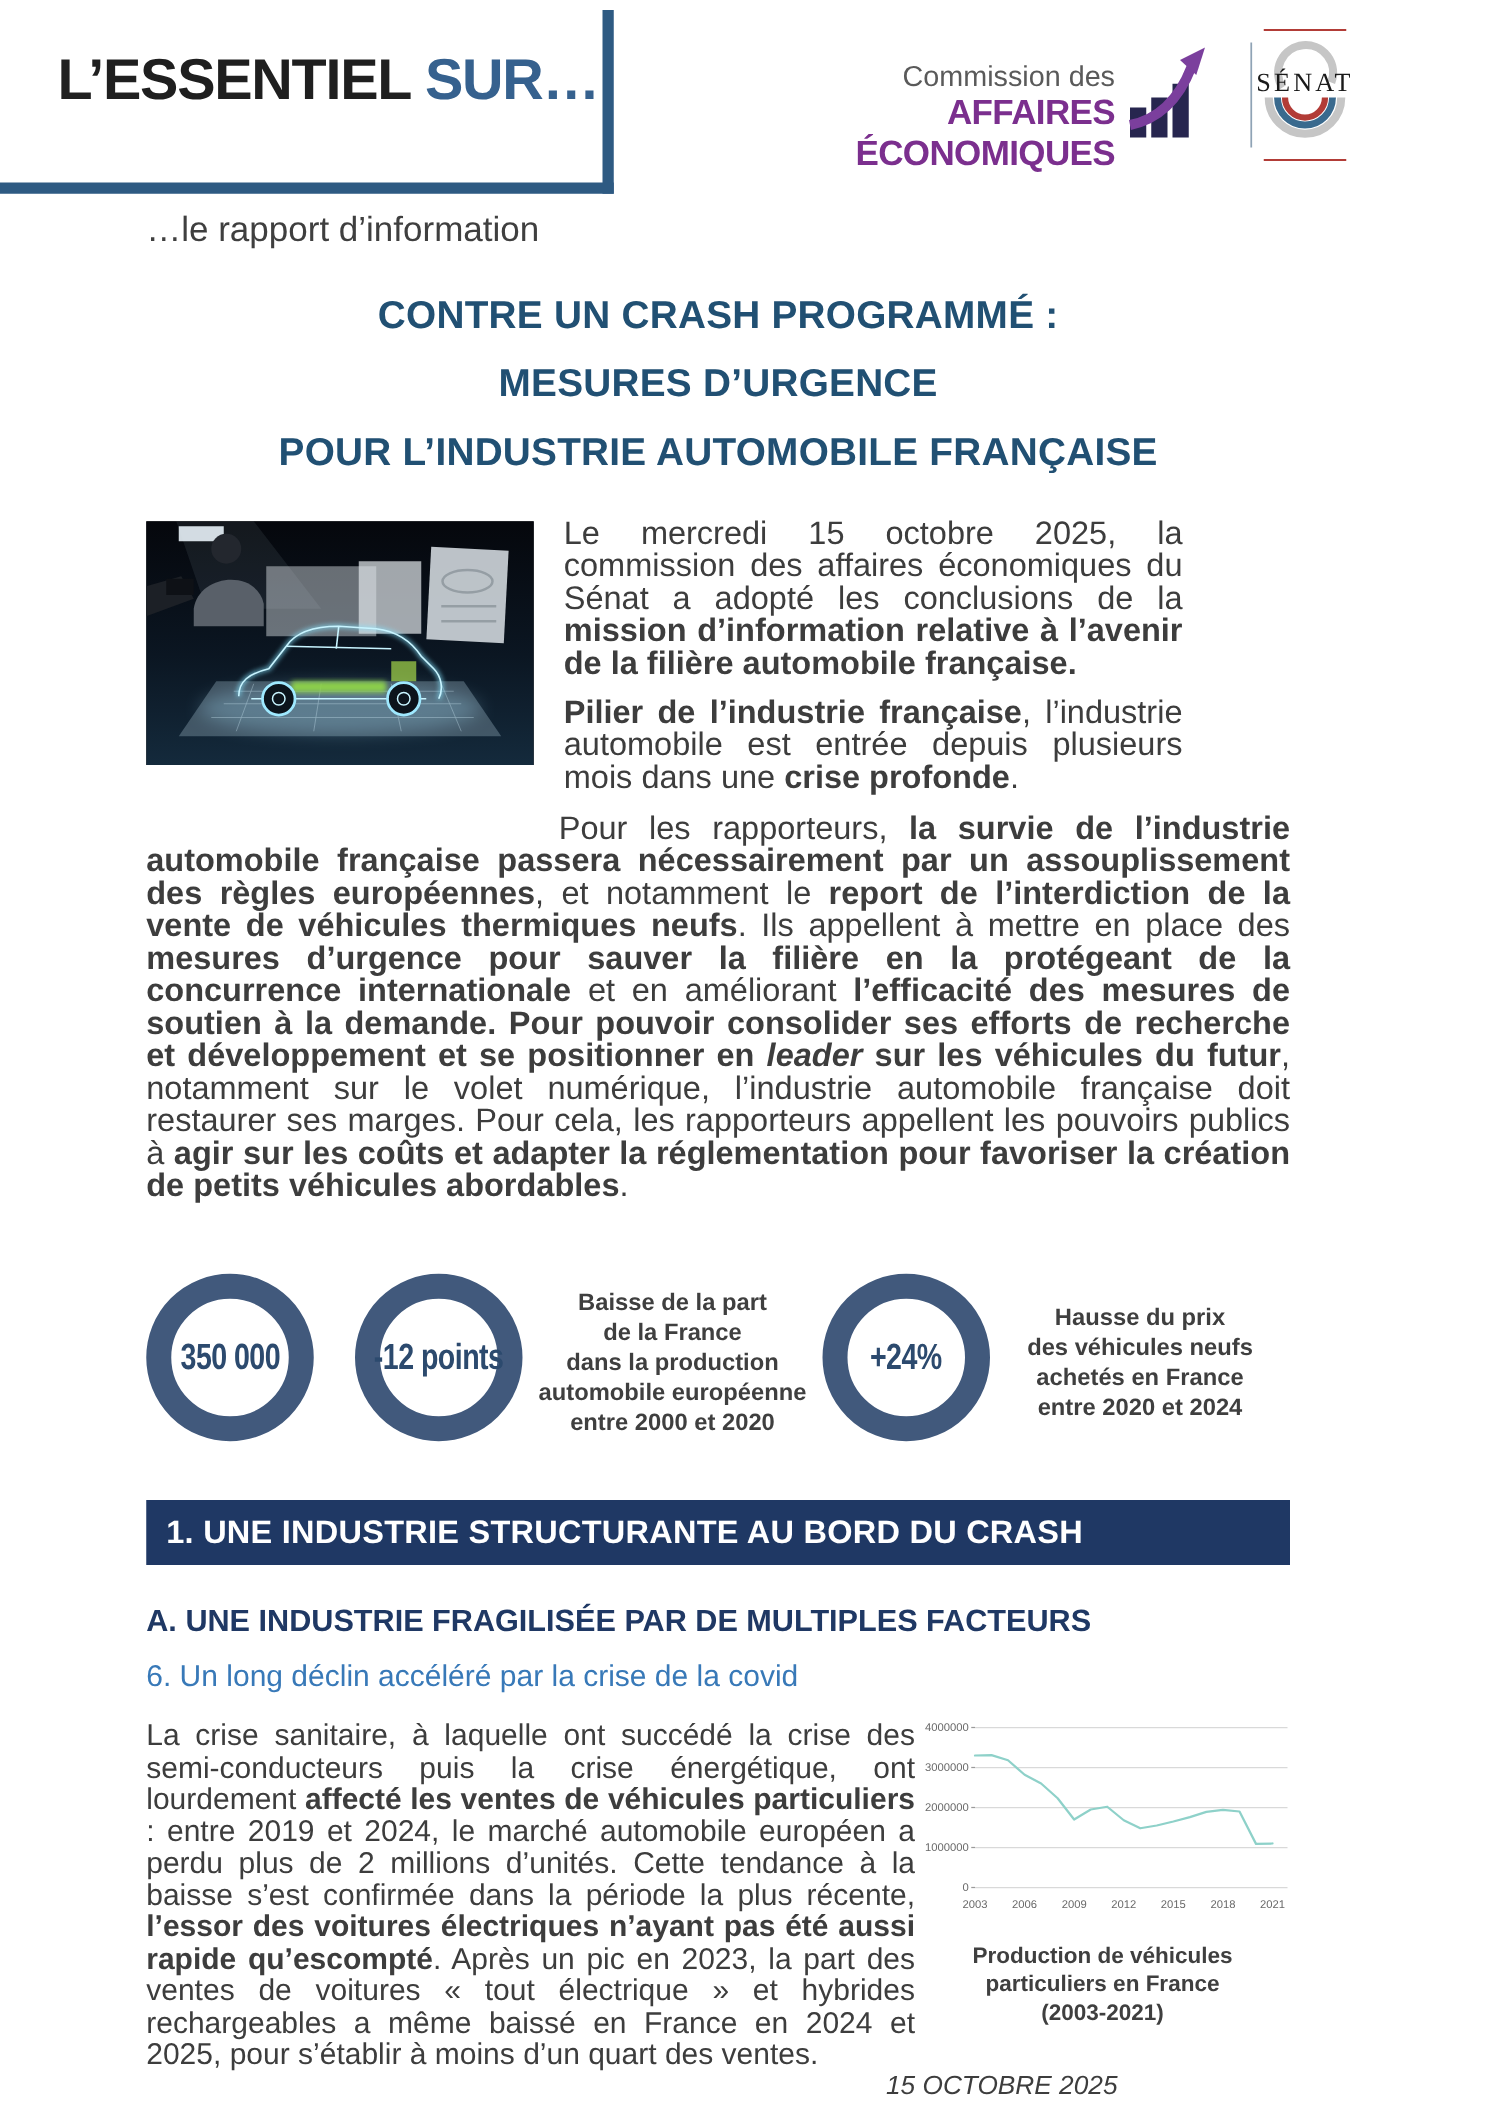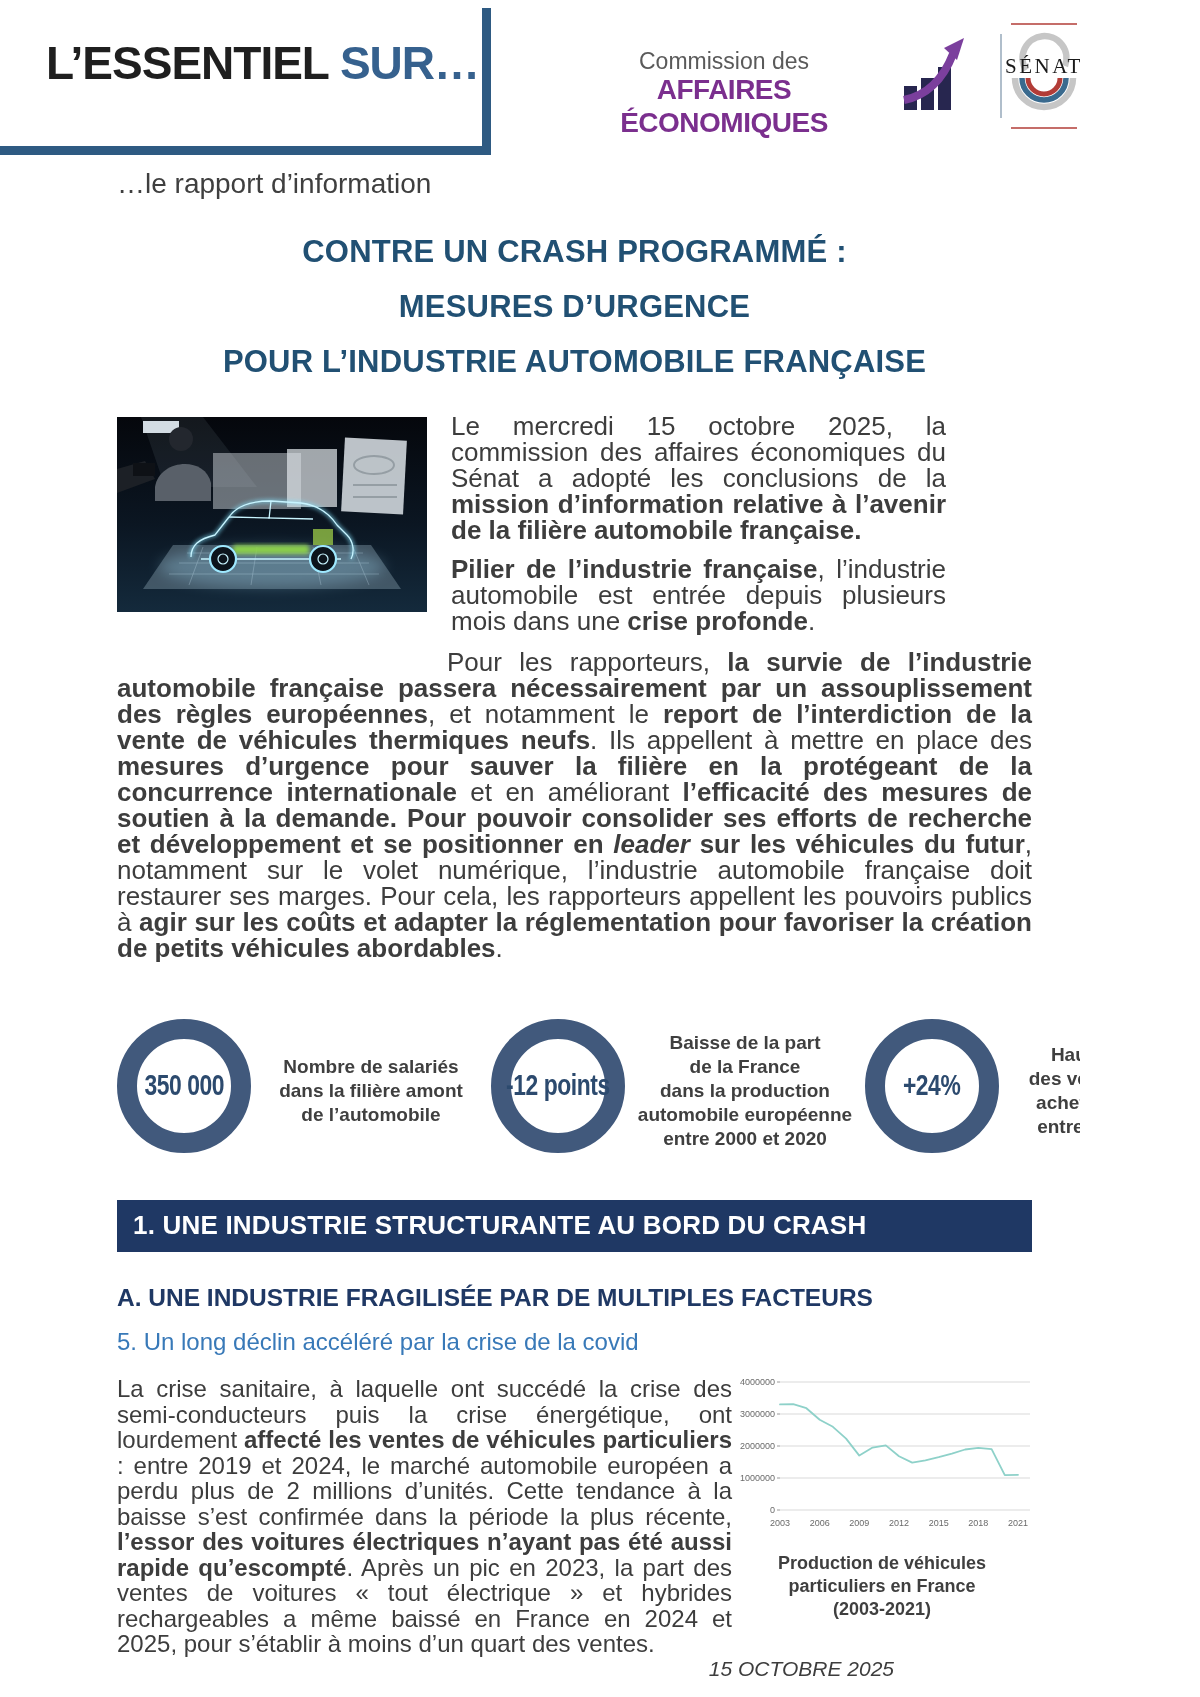--- a/index.html
+++ b/index.html
@@ -16,21 +16,21 @@
     position:absolute;left:0;top:8px;width:482px;height:138px;
     border-right:9px solid #2e5a82;border-bottom:9px solid #2e5a82;
   }
   .mast-title{
     position:absolute;left:46px;top:36px;
     font-size:46px;font-weight:700;letter-spacing:-1px;color:#1f1f1f;
     white-space:nowrap;
   }
   .mast-title .blue{color:#36618e;}
   .commission{
-    position:absolute;left:556px;top:48px;width:336px;text-align:center;line-height:1.15;
+    position:absolute;left:556px;top:48px;width:336px;text-align:right;line-height:1.15;
   }
   .commission .l1{font-size:23px;color:#5a5a5a;}
   .commission .l2{font-size:28px;font-weight:700;color:#7b2f8e;letter-spacing:-0.5px;}
   .growth-icon{position:absolute;left:902px;top:36px;}
   .senat-box{position:absolute;left:998px;top:20px;}
   
   .content{padding:168px 48px 0 117px;}
   .subtitle{font-size:28px;color:#3f3f3f;margin:0;}
   .report-title{
     margin:24px 0 0;text-align:center;
@@ -200,23 +200,20 @@
       <p class="p-side"><span>Le mercredi 15 octobre 2025, la commission des affaires économiques du Sénat a adopté les conclusions de la </span><span class="b">mission d’information relative à l’avenir de la filière automobile française.</span></p>
       <p class="p-side"><span class="b">Pilier de l’industrie française</span><span>, l’industrie automobile est entrée depuis plusieurs mois dans une </span><span class="b">crise profonde</span><span>.</span></p>
       <p class="p-main"><span>Pour les rapporteurs, </span><span class="b">la survie de l’industrie automobile française passera nécessairement par un assouplissement des règles européennes</span><span>, et notamment le </span><span class="b">report de l’interdiction de la vente de véhicules thermiques neufs</span><span>. Ils appellent à mettre en place des </span><span class="b">mesures d’urgence pour sauver la filière en la protégeant de la concurrence internationale</span><span> et en améliorant </span><span class="b">l’efficacité des mesures de soutien à la demande.</span><span> </span><span class="b">Pour pouvoir consolider ses efforts de recherche et développement et se positionner en </span><span class="b i">leader</span><span class="b"> sur les véhicules du futur</span><span>, notamment sur le volet numérique, l’industrie automobile française doit restaurer ses marges. Pour cela, les rapporteurs appellent les pouvoirs publics à </span><span class="b">agir sur les coûts et adapter la réglementation pour favoriser la création de petits véhicules abordables</span><span>.</span></p>
     </section>
 
     <section class="stats">
       <div class="stat">
         <div class="ring">
             <span>350 000</span>
           </div>
-        <div class="stat-caption">Nombre de salariés
-dans la filière amont
-de l’automobile</div>
       </div>
       <div class="stat">
         <div class="ring">
             <span>-12 points</span>
           </div>
         <div class="stat-caption">Baisse de la part
 de la France
 dans la production
 automobile européenne
 entre 2000 et 2020</div>
@@ -227,21 +224,21 @@
           </div>
         <div class="stat-caption">Hausse du prix
 des véhicules neufs
 achetés en France
 entre 2020 et 2024</div>
       </div>
     </section>
 
     <div class="band">1. UNE INDUSTRIE STRUCTURANTE AU BORD DU CRASH</div>
     <h2 class="sub-a">A. UNE INDUSTRIE FRAGILISÉE PAR DE MULTIPLES FACTEURS</h2>
-    <h3 class="sub-1">5. Un long déclin accéléré par la crise de la covid</h3>
+    <h3 class="sub-1">6. Un long déclin accéléré par la crise de la covid</h3>
 
     <div class="two-col">
       <p class="body-text"><span>La crise sanitaire, à laquelle ont succédé la crise des semi-conducteurs puis la crise énergétique, ont lourdement </span><span class="b">affecté les ventes de véhicules particuliers</span><span> : entre 2019 et 2024, le marché automobile européen a perdu plus de 2 millions d’unités. Cette tendance à la baisse s’est confirmée dans la période la plus récente, </span><span class="b">l’essor des voitures électriques n’ayant pas été aussi rapide qu’escompté</span><span>. Après un pic en 2023, la part des ventes de voitures « tout électrique » et hybrides rechargeables a même baissé en France en 2024 et 2025, pour s’établir à moins d’un quart des ventes.</span></p>
       <figure class="chart-fig">
         <svg id="prod-chart" width="300" height="168" viewBox="0 0 300 168">
             <line x1="48" y1="138" x2="298" y2="138" stroke="#d9d9d9" stroke-width="1"></line>
             <line x1="45" y1="138" x2="48" y2="138" stroke="#9a9a9a" stroke-width="1"></line>
             <text x="43" y="141" text-anchor="end" font-size="9" fill="#6a6a6a" font-family="Liberation Sans, sans-serif">0</text>
             <line x1="48" y1="106" x2="298" y2="106" stroke="#d9d9d9" stroke-width="1"></line>
             <line x1="45" y1="106" x2="48" y2="106" stroke="#9a9a9a" stroke-width="1"></line>

